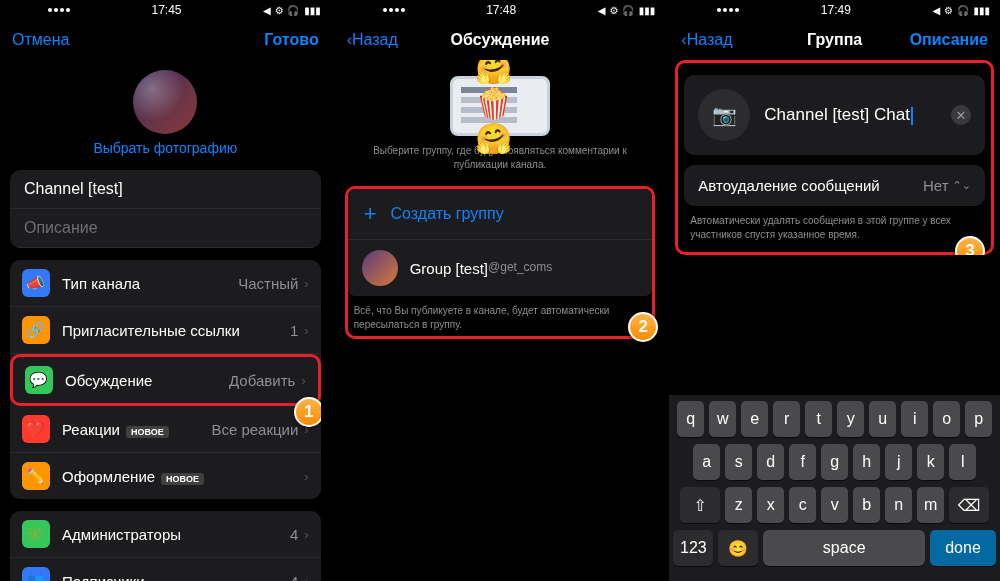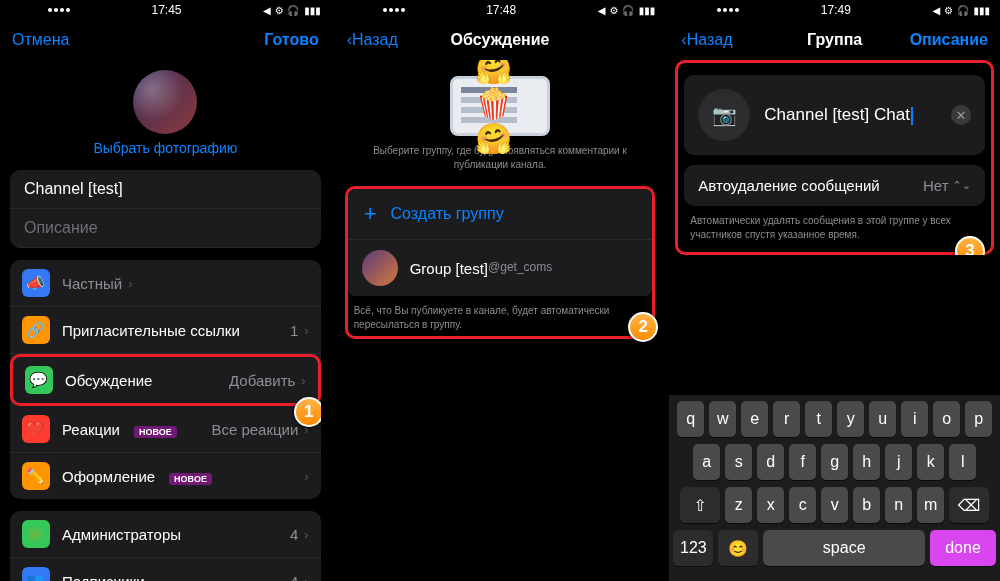--- a/index.html
+++ b/index.html
@@ -20,21 +20,21 @@
 .input-section { background:#1c1c1e; border-radius:10px; margin:8px 0 12px; overflow:hidden;}
 .field { padding:10px 14px; color:#fff; font-size:16px; border-bottom:1px solid #2a2a2c;}
 .field.placeholder { color:#6e6e73; }
 .list { background:#1c1c1e; border-radius:10px; overflow:hidden; margin-bottom:12px;}
 .row { display:flex; align-items:center; padding:9px 12px; border-bottom:.5px solid #2a2a2c; position:relative; min-height:40px;}
 .row:last-child { border-bottom:none; }
 .icon { width:28px; height:28px; border-radius:6px; display:flex; align-items:center; justify-content:center; margin-right:12px; flex-shrink:0; font-size:15px;}
 .row .label { color:#fff; font-size:15px; flex:1; }
 .row .value { color:#8e8e93; font-size:15px; margin-right:6px;}
 .chevron { color:#5a5a5e; font-size:13px; }
-.badge-new { background:#701a75; color:#fff; font-size:9px; padding:1px 5px; border-radius:3px; margin-left:14px; font-weight:700;text-align:center;}
+.badge-new { background:#404040; color:#fff; font-size:9px; padding:1px 5px; border-radius:3px; margin-left:6px; font-weight:700;text-align:center;}
 .highlight-red { border:3px solid #e8202a; border-radius:10px; position:relative; }
 .num-circle { position:absolute; width:30px; height:30px; border-radius:50%; background:linear-gradient(#ffb347,#ff8c00); border:2px solid #fff; color:#fff; font-weight:700; display:flex; align-items:center; justify-content:center; font-size:17px; z-index:10; box-shadow:0 1px 4px rgba(0,0,0,.6);}
 .desc-text { color:#8e8e93; font-size:10px; text-align:center; padding:4px 20px 10px; line-height:1.4;}
 .desc-text.left{text-align:left; padding:8px 6px 4px;}
 .illus { display:flex; justify-content:center; padding:16px 0 4px; }
 .illus-box { width:100px; height:60px; background:#e9edf2; border-radius:8px; border:3px solid #c9d1db; position:relative;}
 .illus-box::before{content:"";position:absolute;top:8px;left:8px;right:30px;height:6px;background:#7a8599;box-shadow:0 10px 0 #b4bdc9,0 20px 0 #b4bdc9,0 30px 0 #b4bdc9;}
 .illus-emoji { position:absolute; bottom:-20px; left:50%; transform:translateX(-50%); font-size:30px; display:flex;}
 .create-row { display:flex; align-items:center; padding:12px 16px; color:#0a84ff; font-size:16px; border-bottom:.5px solid #2a2a2c; gap:14px;}
 .plus { font-size:22px; font-weight:300; }
@@ -48,21 +48,21 @@
 .name-input{flex:1;color:#fff;font-size:17px;background:transparent;border:none;outline:none;}
 .clear-x{width:20px;height:20px;border-radius:50%;background:#3a3a3c;color:#9a9a9e;display:flex;align-items:center;justify-content:center;font-size:13px;}
 .auto-del{background:#1c1c1e;border-radius:10px;display:flex;align-items:center;justify-content:space-between;padding:12px 14px;margin:0 4px;}
 .auto-del .lbl{color:#fff;font-size:15px;}
 .auto-del .val{color:#8e8e93;font-size:15px;display:flex;align-items:center;gap:4px;}
 .kb { position:absolute; bottom:0; left:0; right:0; background:#1c1c1e; padding:6px 4px 8px; }
 .kb-row { display:flex; gap:5px; justify-content:center; margin-bottom:7px;}
 .key{background:#4a4a4c;color:#fff;min-width:27px;height:36px;border-radius:5px;display:flex;align-items:center;justify-content:center;font-size:16px;box-shadow:0 1px 0 rgba(0,0,0,.6);}
 .key.wide{min-width:40px;background:#2c2c2e;}
 .key.space{flex:1;min-width:140px;border-radius:6px;}
-.key.done{background:#d946ef;min-width:66px;}
+.key.done{background:#0369a1;min-width:66px;}
 .cursor{display:inline-block;width:2px;height:18px;background:#0a84ff;vertical-align:middle;margin-left:1px;}
 </style>
 </head>
 <body>
 
 <div class="phone">
   <div class="statusbar">
     <div class="sb-left">
         <span class="dot"></span>
         <span class="dot"></span>
@@ -87,20 +87,21 @@
       <span class="photo-link">Выбрать фотографию</span>
     </div>
     <div class="input-section">
       <div class="field">Channel [test]</div>
       <div class="field placeholder">Описание</div>
     </div>
 
     <div class="list">
       <div class="row">
         <div class="icon" style="background:#3478f6">📣</div>
+        <span class="label">Тип канала</span>
         <span class="value">Частный</span>
         <span class="chevron">›</span>
       </div>
       <div class="row">
         <div class="icon" style="background:#ff9500">🔗</div>
         <span class="label">Пригласительные ссылки</span>
         <span class="value">1</span>
         <span class="chevron">›</span>
       </div>
       <div class="row highlight-red" style="border-width:3px;">

